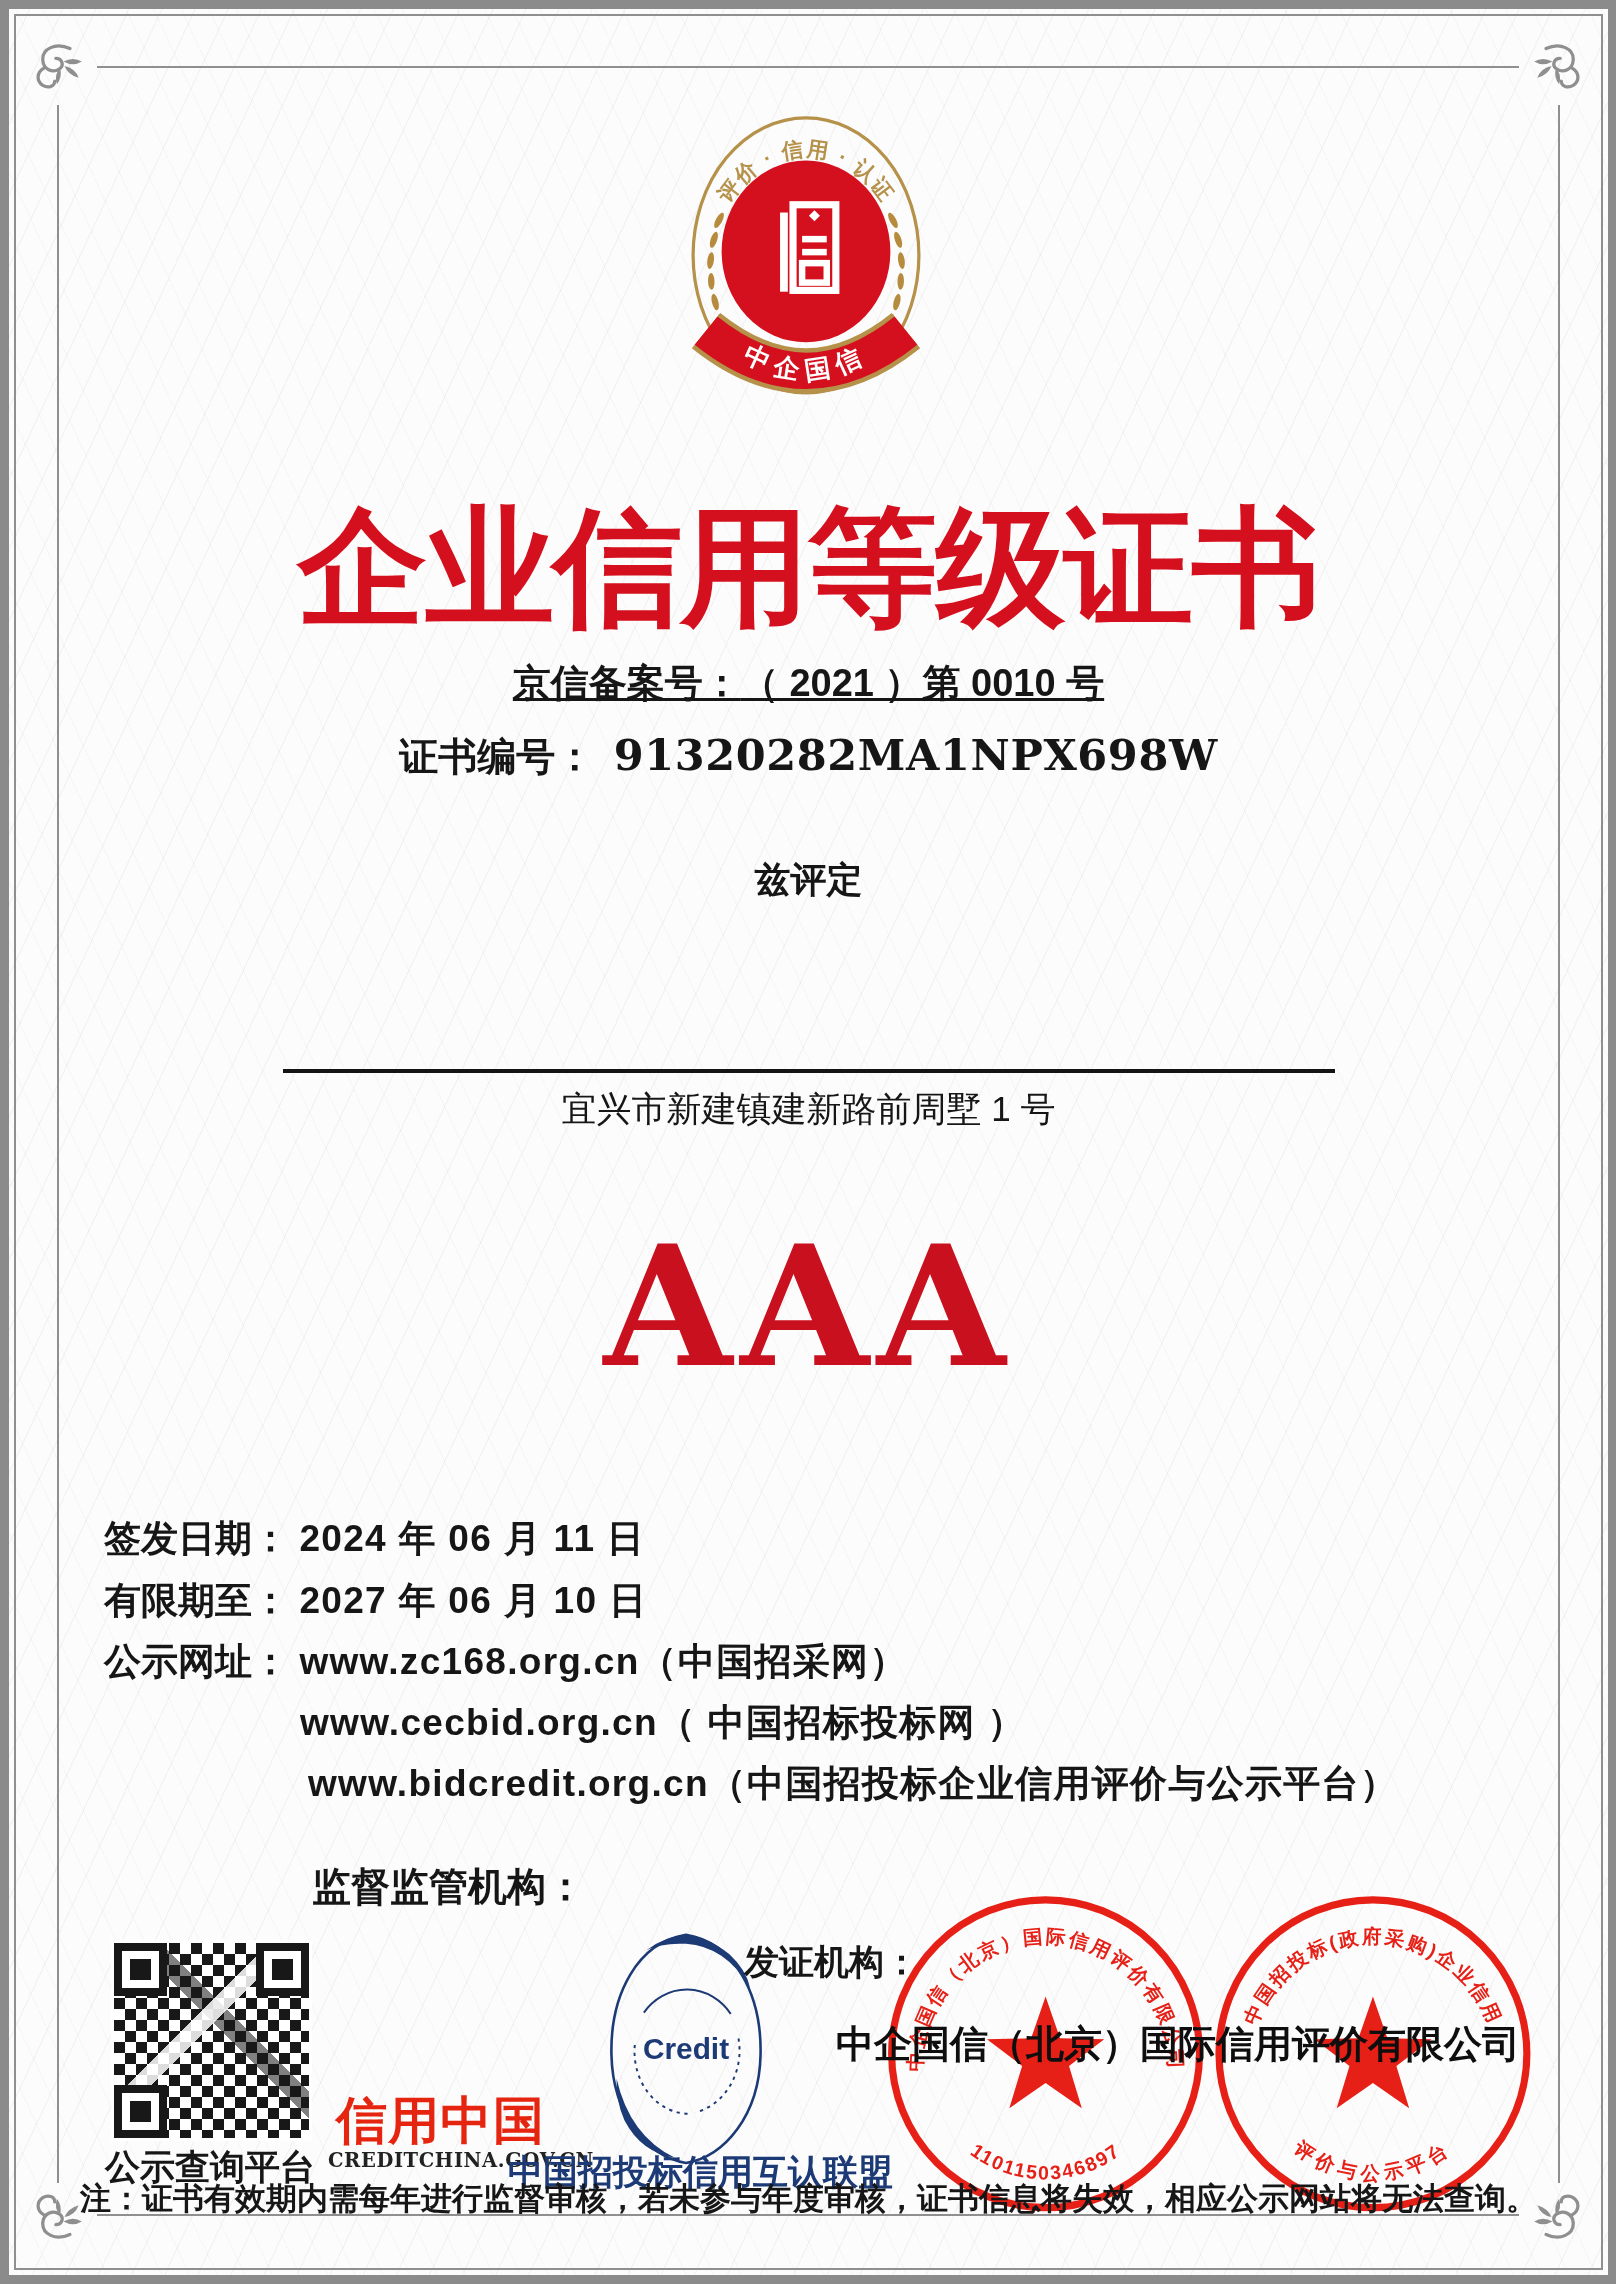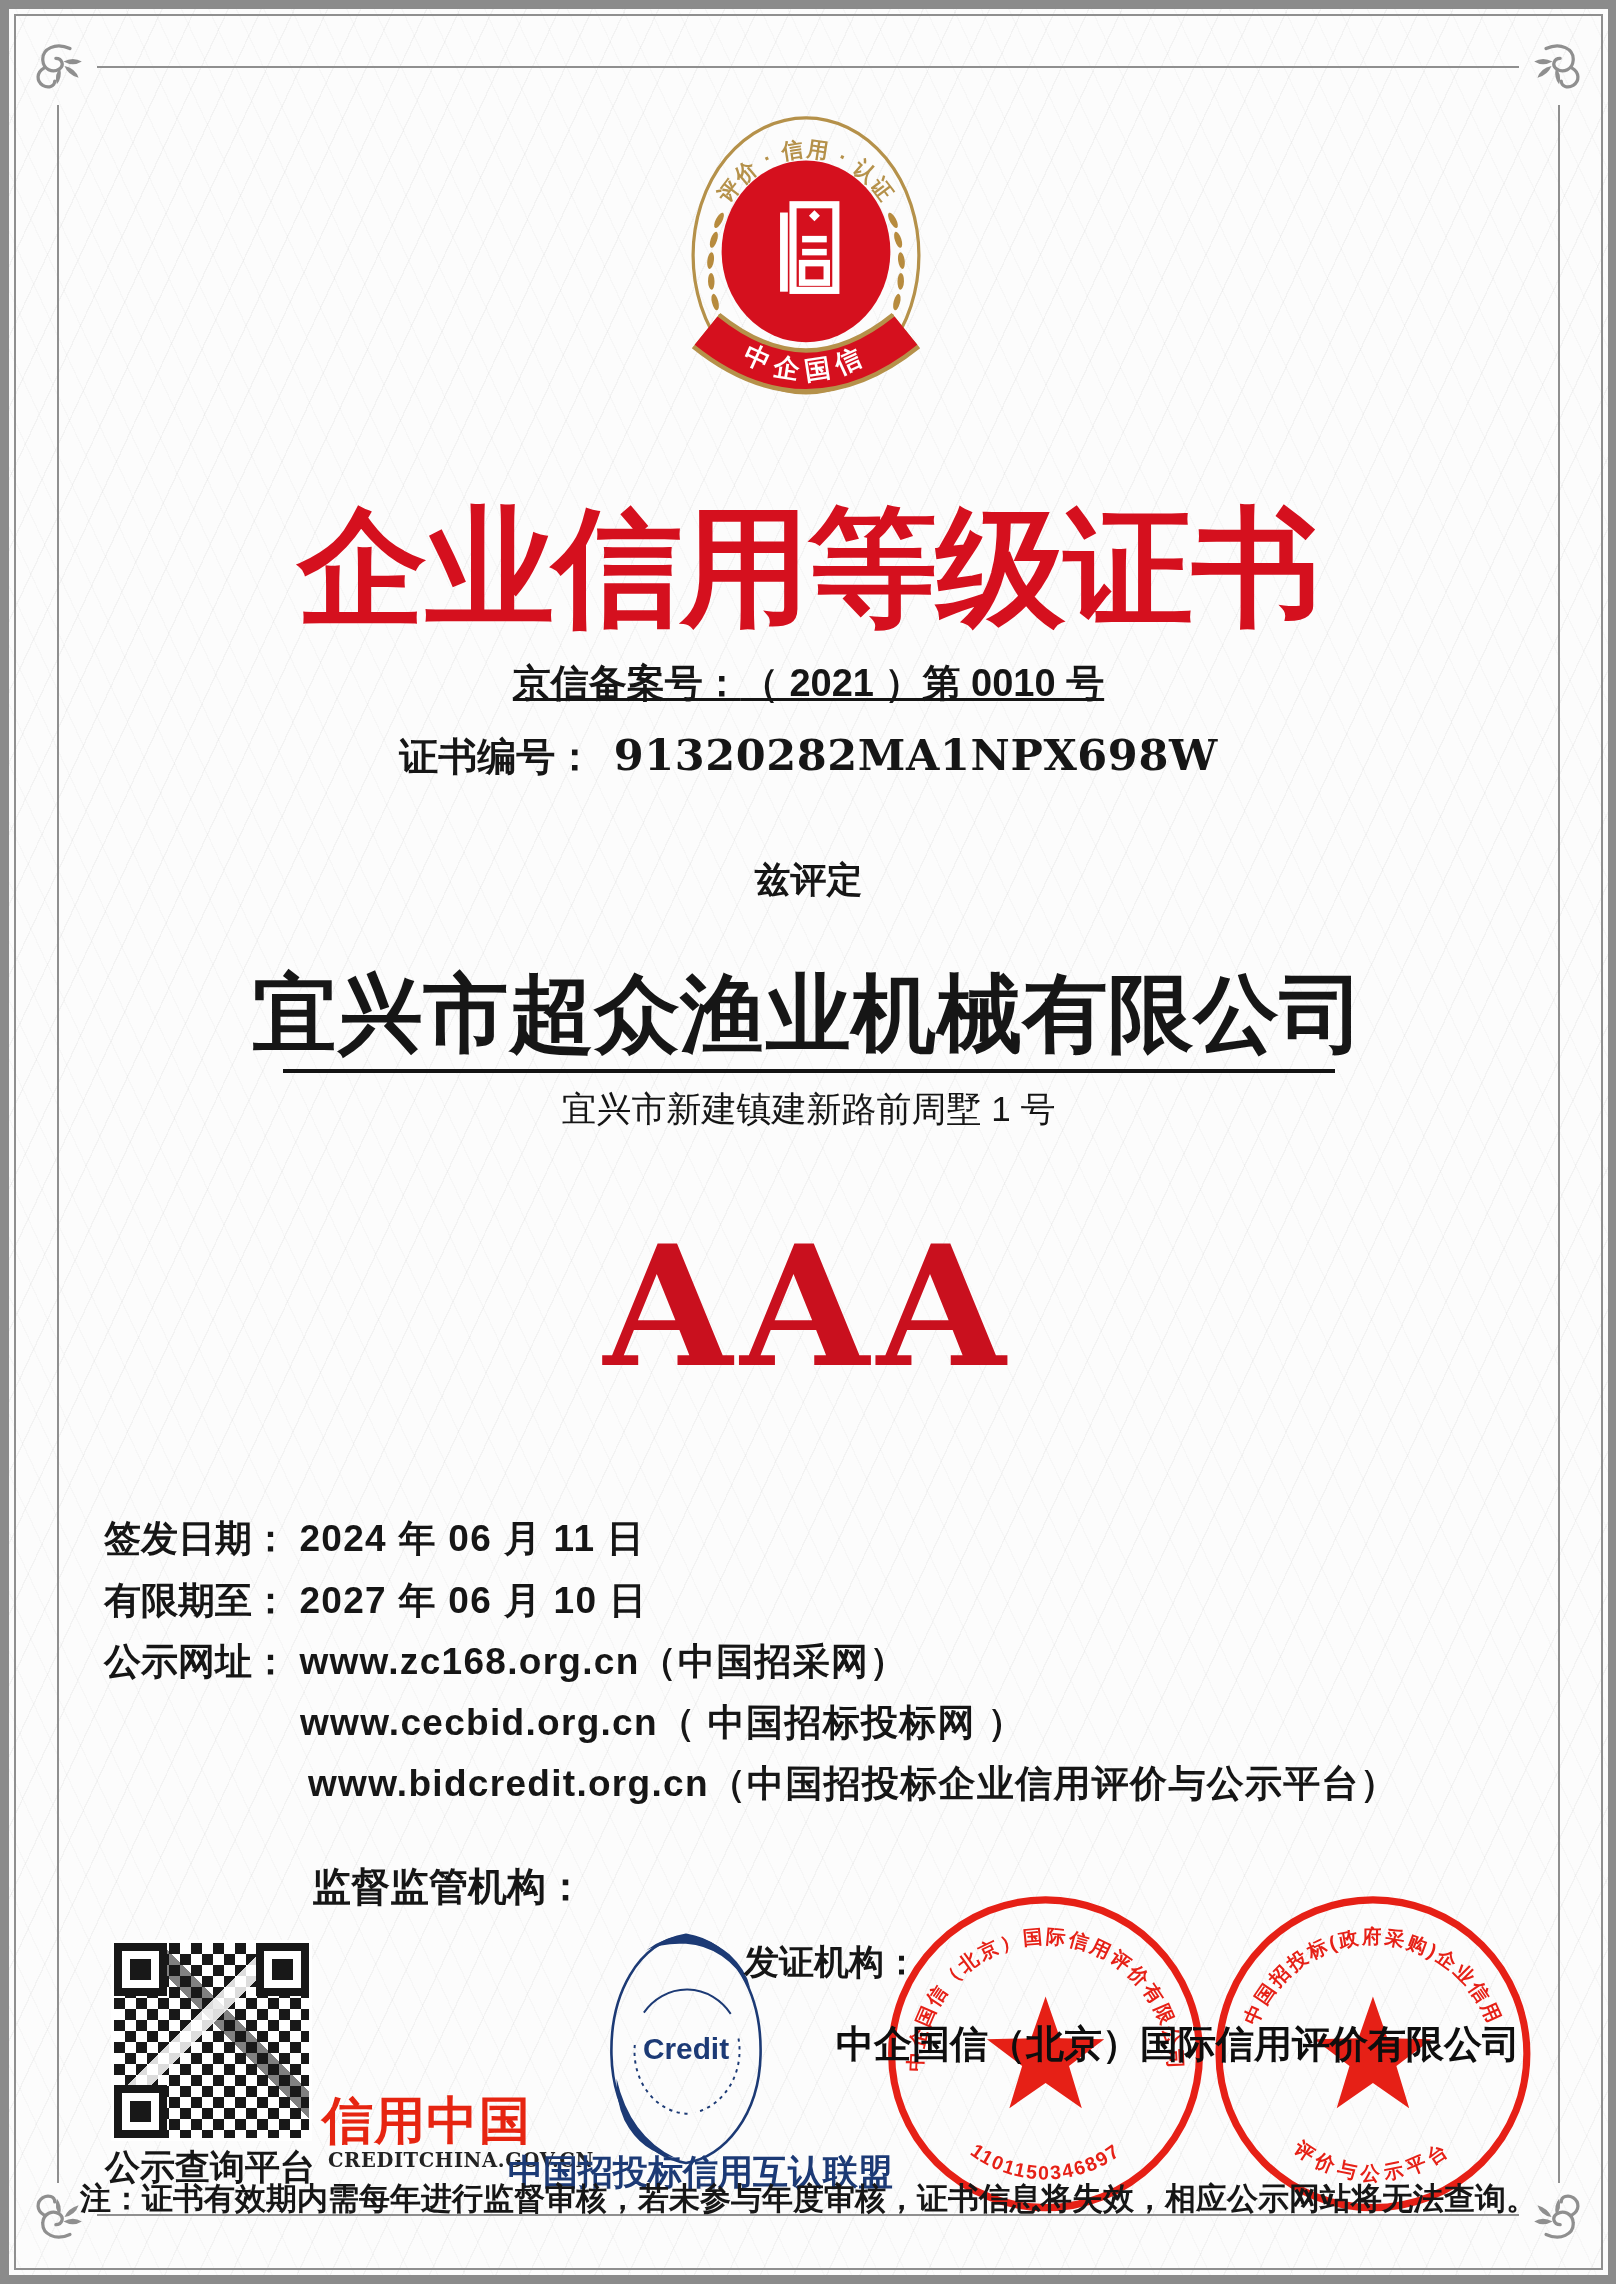--- a/index.html
+++ b/index.html
@@ -67,21 +67,21 @@
   #qr .diag { position:absolute; inset:0;
         background:
           linear-gradient(135deg, transparent 0 40%, rgba(255,255,255,.85) 40% 46%, transparent 46%),
           linear-gradient(45deg,  transparent 0 55%, rgba(24,24,24,.55) 55% 62%, transparent 62%); }
   .qr-f { position:absolute; width:53px; height:53px; border:8.4px solid #181818; background:#fff; }
   .qr-f::after { content:""; position:absolute; inset:7.8px; background:#181818; }
   .qr-f.tl { left:0; top:0; } .qr-f.tr { right:0; top:0; } .qr-f.bl { left:0; bottom:0; }
   #qr-caption { left:105px; top:2144px; font-size:35px; font-weight:900; }
 
   #supervisor-label { left:312px; top:1860px; font-size:39px; font-weight:900; }
-  #credit-china   { left:322px; top:2087px; font-size:51px; font-weight:900; color:#e62511; letter-spacing:1.3px;font-family:Liberation Mono, monospace; }
+  #credit-china   { left:336px; top:2087px; font-size:51px; font-weight:900; color:#e62511; letter-spacing:1.3px;font-family:Liberation Mono, monospace; }
   #credit-china-domain { left:328px; top:2149px; font-size:19.5px; font-weight:700; letter-spacing:0.6px;
         font-family:"DejaVu Serif","Liberation Serif",serif; color:#222; }
 
   #credit-logo { position:absolute; left:592px; top:1915px; width:188px; height:260px; }
   #league { left:508px; top:2149px; font-size:35px; font-weight:900; color:#1c3a75; }
 
   #issuer-label { left:744px; top:1939px; font-size:35px; font-weight:900; }
   #stamps { position:absolute; left:878px; top:1888px; width:669px; height:338px; }
   .issuer-line { position:absolute; white-space:nowrap; font-size:38px; font-weight:900; color:#0e0e0e; z-index:3; }
   #issuer-line1 { left:1178px; top:2019px; transform:translateX(-50%); }
@@ -204,21 +204,20 @@
   <div id="filing" class="cx">
     <span class="lbl">京信备案号：</span><span class="val">（ 2021 ）第  0010  号</span>
   </div>
 
   <div id="certno" class="cx">
     <span class="lbl">证书编号：</span><span class="val">91320282MA1NPX698W</span>
   </div>
 
   <div id="intro" class="cx">兹评定</div>
 
-  <div id="company" class="cx">宜兴市超众渔业机械有限公司</div>
   <div id="company-underline"></div>
   <div id="address" class="cx">宜兴市新建镇建新路前周墅 1 号</div>
 
   <div id="grade" class="cx">AAA</div>
 
   <div class="drow" id="row-issue">
     <span class="lbl">签发日期：</span><span class="val">2024 年 06 月 11 日</span>
   </div>
   <div class="drow" id="row-valid">
     <span class="lbl">有限期至：</span><span class="val">2027 年 06 月 10 日</span>

